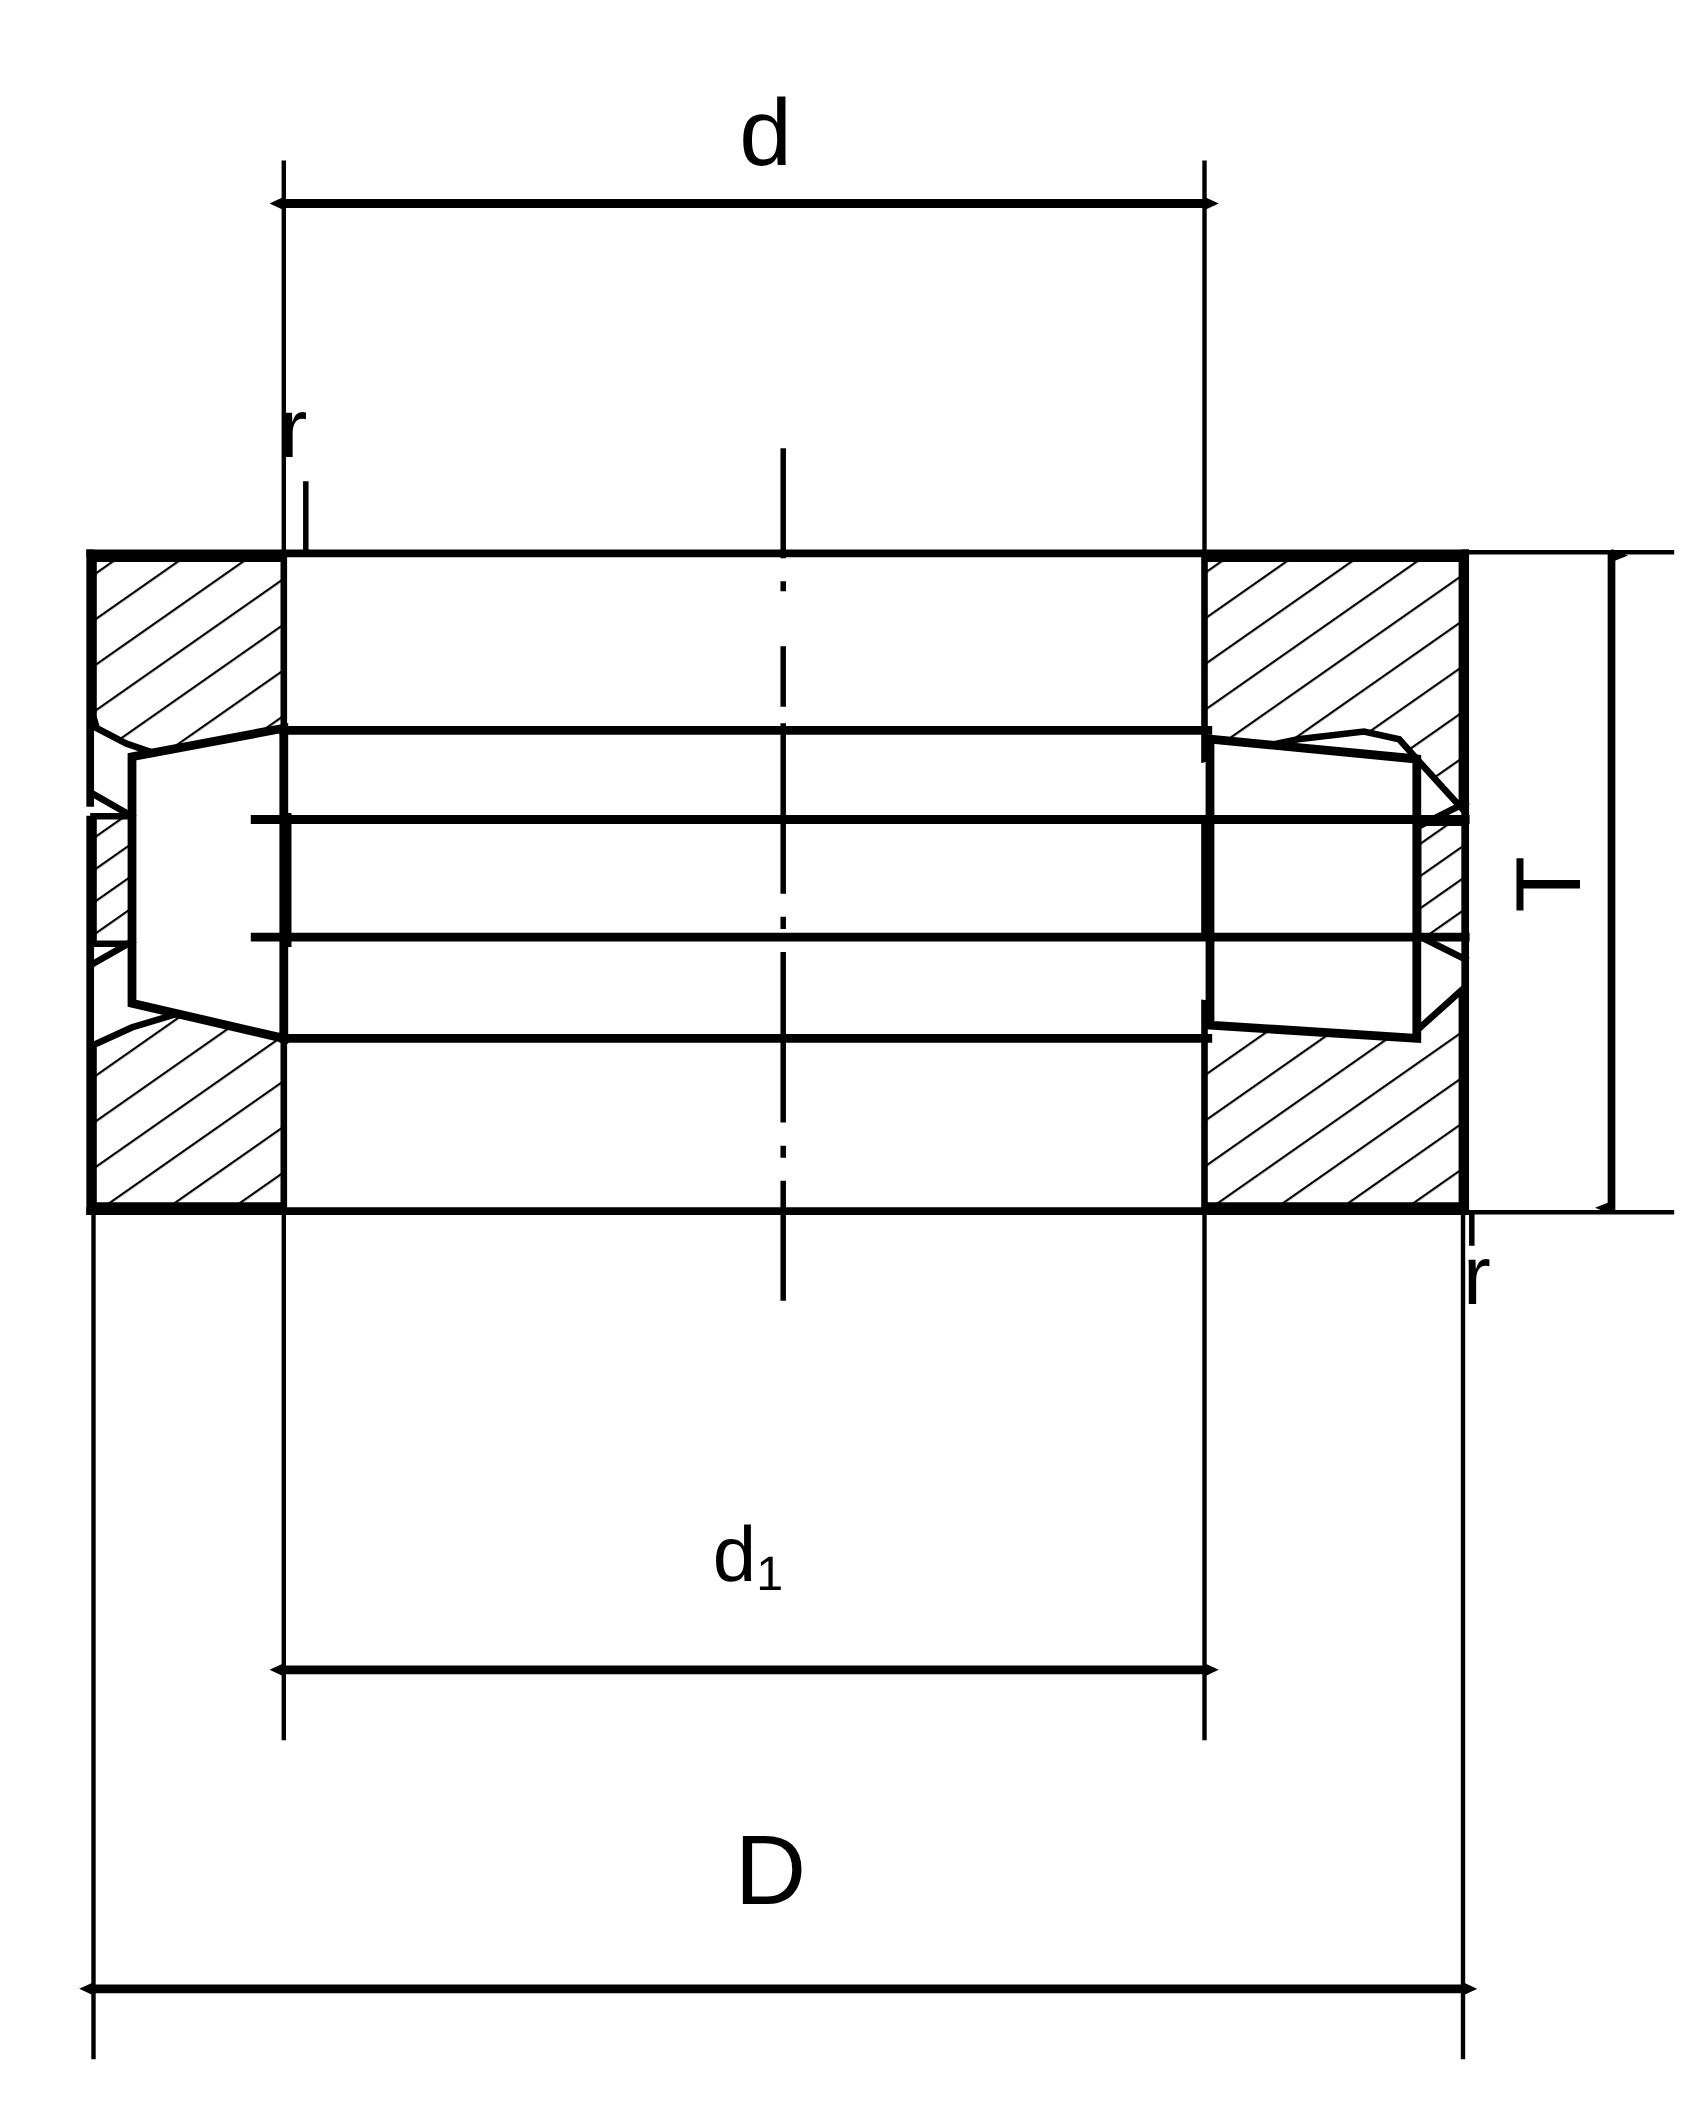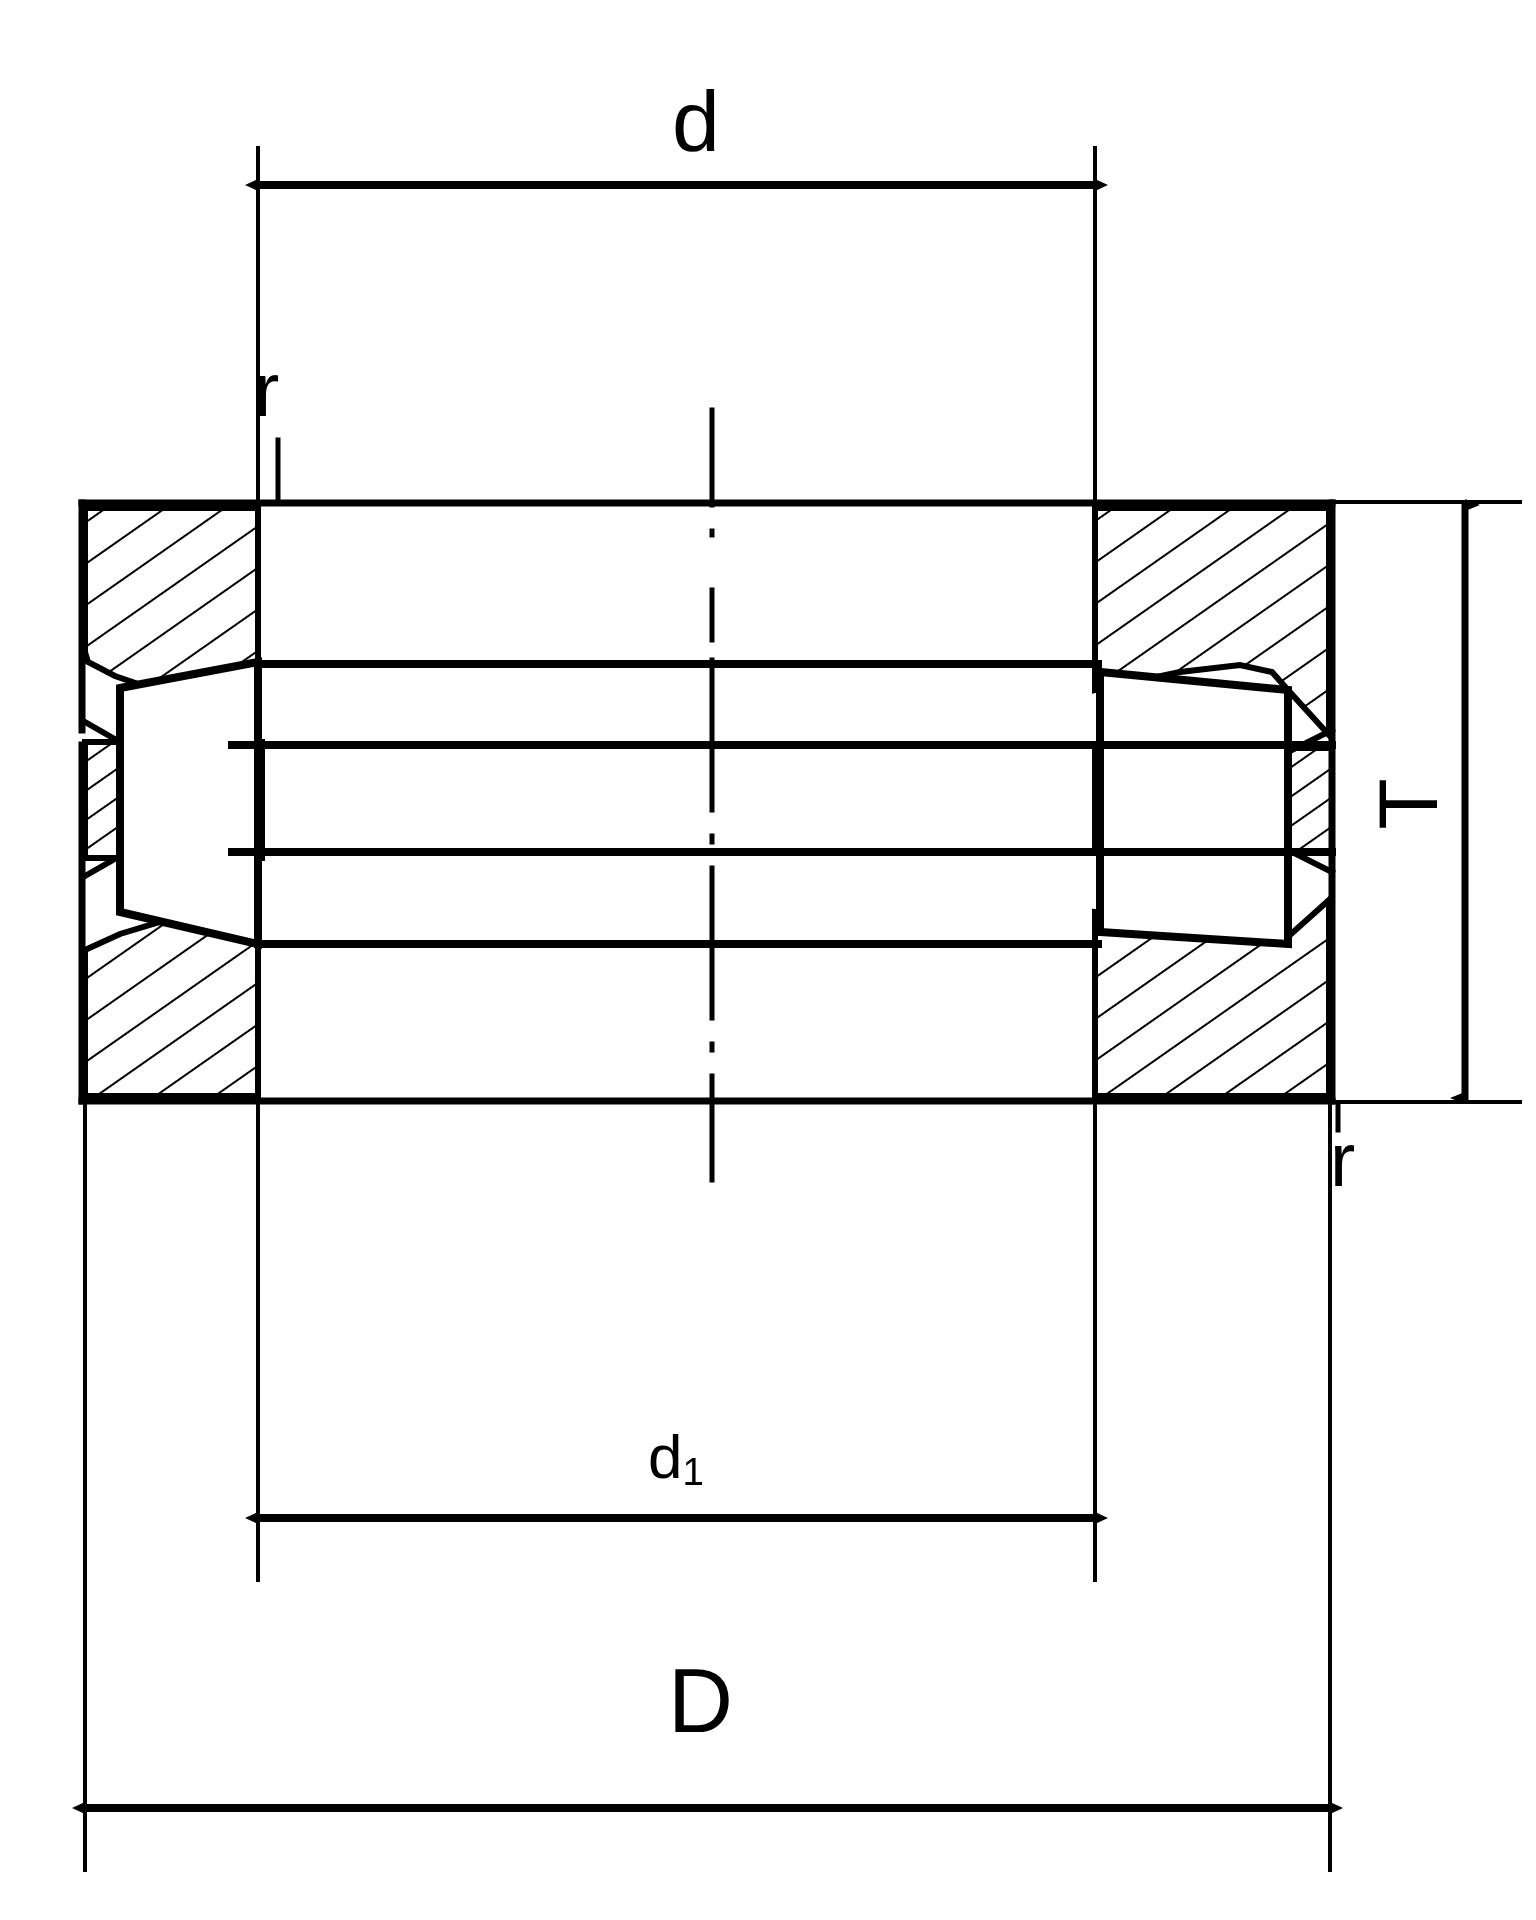--- a/index.html
+++ b/index.html
@@ -28,21 +28,21 @@
     color: #000000;
     font-weight: 400;
     line-height: 1;
     white-space: nowrap;
     user-select: none;
   }
   .lbl-d   { font-size: 86px; left: 672px; top: 78px; }
   .lbl-r1  { font-size: 76px; left: 254px; top: 352px; }
   .lbl-T   { font-size: 84px; left: 1382px; top: 762px; transform: rotate(-90deg); transform-origin: 50% 50%; }
   .lbl-r2  { font-size: 76px; left: 1330px; top: 1122px; }
-  .lbl-d1  { font-size: 62px; left: 648px; top: 1426px; text-align: right; }
+  .lbl-d1  { font-size: 71px; left: 648px; top: 1378px; text-align: right; }
   .lbl-d1 sub { font-size: 0.62em; vertical-align: baseline; position: relative; top: 0.18em; }
   .lbl-D   { font-size: 90px; left: 668px; top: 1656px; }
 </style>
 </head>
 <body>
 
 <div id="sheet">
 
   <svg width="1536" height="1920" viewBox="0 0 1536 1920">
 

